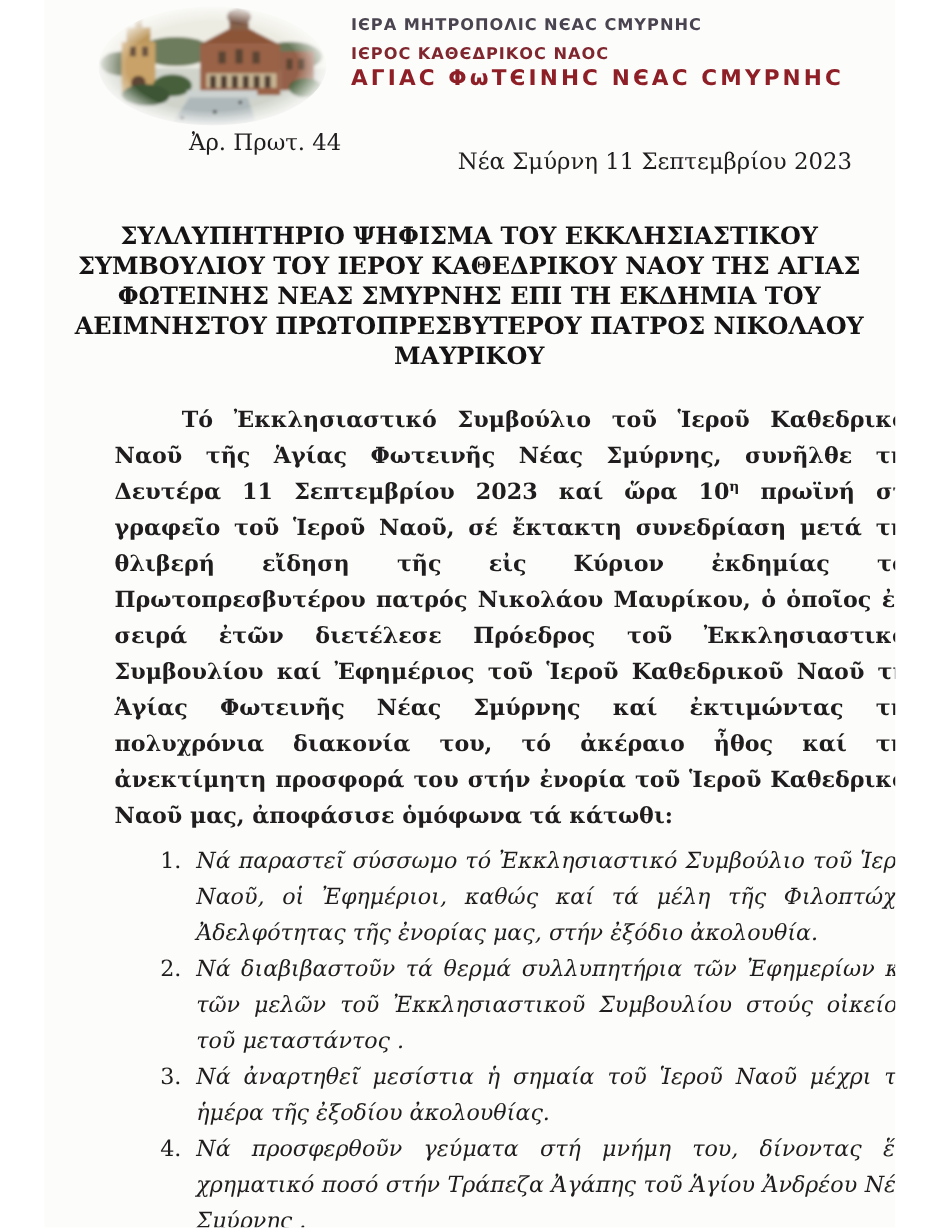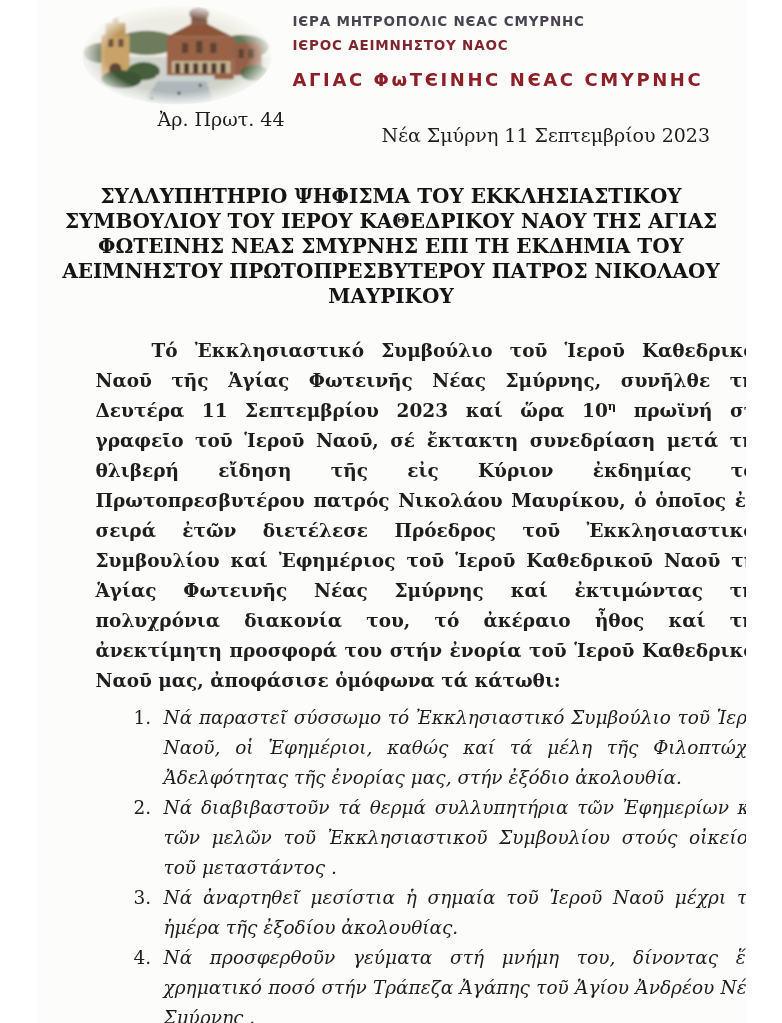--- a/index.html
+++ b/index.html
@@ -11,21 +11,21 @@
     overflow:hidden;
     font-family:"DejaVu Serif","DejaVu Sans",serif;
     color:#201d1e;
   }
   
   .letterhead { position:relative; height:108px; }
   .logo { position:absolute; left:44px; top:4px; width:192px; height:102px; }
   .hdr { position:absolute; left:256px; top:13px; font-family:"DejaVu Sans","DejaVu Serif",sans-serif; font-weight:bold; white-space:nowrap; }
   .hdr-line1 { font-size:13.5px; letter-spacing:0.8px; color:#4a4350; }
   .hdr-line2 { font-size:13.5px; letter-spacing:0.8px; color:#80262f; margin-top:8px; }
-  .hdr-line3 { font-size:18px;   letter-spacing:2.6px; color:#8e1f27; margin-top:16px; }
+  .hdr-line3 { font-size:18px;   letter-spacing:2.6px; color:#8e1f27; margin-top:2px; }
   
   .meta { position:relative; height:30px; font-size:19px; }
   .proto    { position:absolute; left:121px; top:0; }
   .dateline { position:absolute; left:345px; top:16px; }
   
   .title {
     margin:46px auto 0 auto;
     width:672px;
     text-align:center;
     font-weight:700;
@@ -118,21 +118,21 @@
 
           <circle cx="97" cy="88" r="1.6" fill="#2e2a26"></circle>
           <circle cx="118" cy="80" r="1.4" fill="#2e2a26"></circle>
           <circle cx="70" cy="93" r="1.5" fill="#2e2a26"></circle>
         </g>
       </svg>
     </div>
 
     <div class="hdr">
       <div class="hdr-line1">ΙЄΡΑ ΜΗΤΡΟΠΟΛΙϹ ΝЄΑϹ ϹΜΥΡΝΗϹ</div>
-      <div class="hdr-line2">ΙЄΡΟϹ ΑΕΙΜΝΗΣΤΟΥ ΝΑΟϹ</div>
+      <div class="hdr-line2">ΙЄΡΟϹ ΚΑΘЄΔΡΙΚΟϹ ΝΑΟϹ</div>
       <div class="hdr-line3">ΑΓΙΑϹ ΦωΤЄΙΝΗϹ ΝЄΑϹ ϹΜΥΡΝΗϹ</div>
     </div>
   </div>
 
   <div class="meta">
     <span class="proto">Ἀρ. Πρωτ. 44</span>
     <span class="dateline">Νέα Σμύρνη 11 Σεπτεμβρίου 2023</span>
   </div>
 
   <div class="title">ΣΥΛΛΥΠΗΤΗΡΙΟ ΨΗΦΙΣΜΑ ΤΟΥ ΕΚΚΛΗΣΙΑΣΤΙΚΟΥ ΣΥΜΒΟΥΛΙΟΥ ΤΟΥ ΙΕΡΟΥ ΚΑΘΕΔΡΙΚΟΥ ΝΑΟΥ ΤΗΣ ΑΓΙΑΣ ΦΩΤΕΙΝΗΣ ΝΕΑΣ ΣΜΥΡΝΗΣ ΕΠΙ ΤΗ ΕΚΔΗΜΙΑ ΤΟΥ ΑΕΙΜΝΗΣΤΟΥ ΠΡΩΤΟΠΡΕΣΒΥΤΕΡΟΥ ΠΑΤΡΟΣ ΝΙΚΟΛΑΟΥ ΜΑΥΡΙΚΟΥ</div>

